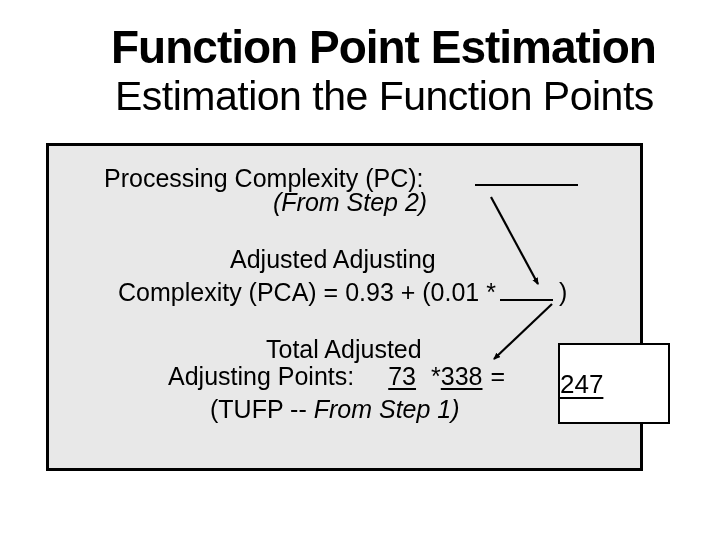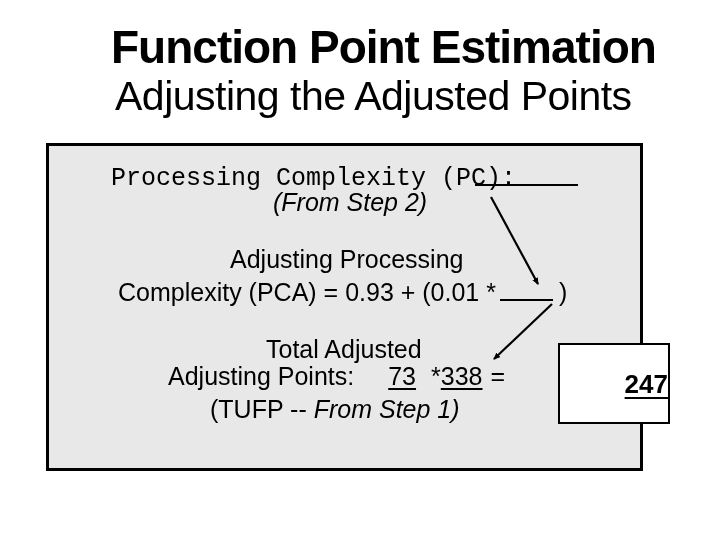--- a/index.html
+++ b/index.html
@@ -27,21 +27,21 @@
   .main-box{
     left:46px;top:143px;
     width:591px;height:322px;
     background:#e8e8e8;
     border:3px solid #000000;
   }
 
   .body-text{font-size:25px;}
   .italic{font-style:italic;}
 
-  .pc-label{left:111px;top:166px;font-family:Liberation Mono, monospace;}
+  .pc-label{left:104px;top:166px;}
   .pc-blank{
     left:475px;top:184px;
     width:103px;height:0;
     border-bottom:2.5px solid #000000;
   }
   .pc-note{left:273px;top:190px;}
 
   .pca-line1{left:230px;top:247px;}
   .pca-line2{left:118px;top:280px;}
   .pca-blank{
@@ -62,51 +62,50 @@
   .g2{margin-left:15px;}
   .g3{}
   .g4{margin-left:8px;}
   .tafp-note{left:210px;top:397px;}
 
   .result-box{
     left:558px;top:343px;
     width:108px;height:77px;
     background:#ffffff;
     border:2.5px solid #000000;
-    display:flex;align-items:center;justify-content:flex-end;
+    display:flex;align-items:center;justify-content:flex-start;
     z-index:5;
-    font-weight:bold;
   }
   .result-value{
     font-size:26px;
     text-decoration:underline;
     text-decoration-thickness:2px;
     text-underline-offset:4px;
   }
 
   .arrow-layer{
     position:absolute;left:0;top:0;
     width:720px;height:540px;
     pointer-events:none;
     z-index:4;
   }
 </style>
 </head>
 <body>
 
 <div class="abs title">Function Point Estimation</div>
-<div class="abs subtitle">Adjusting the Adjusted Points</div>
+<div class="abs subtitle">Estimation the Function Points</div>
 
 <div class="abs main-box"></div>
 
 <div class="abs body-text pc-label">Processing Complexity (PC):</div>
 <div class="abs pc-blank"></div>
 <div class="abs body-text italic pc-note">(From Step 2)</div>
 
-<div class="abs body-text pca-line1">Adjusting Processing</div>
+<div class="abs body-text pca-line1">Adjusted Adjusting</div>
 <div class="abs body-text pca-line2"><span>Complexity (PCA) = 0.93 + (0.01 *</span><span class="pca-blank"></span><span>)</span></div>
 
 <div class="abs body-text tafp-line1">Total Adjusted</div>
 <div class="abs body-text tafp-line2"><span>Adjusting Points:</span><span class="uval g1">73</span><span class="g2">*</span><span class="uval g3">338</span><span class="g4">=</span></div>
 <div class="abs body-text tafp-note"><span>(TUFP -- </span><span class="italic">From Step 1)</span></div>
 
 <svg class="arrow-layer" viewBox="0 0 720 540" xmlns="http://www.w3.org/2000/svg">
   <defs>
     <marker id="ah" markerWidth="8" markerHeight="8" refX="6" refY="3" orient="auto" markerUnits="userSpaceOnUse">
       <path d="M0,0 L7,3 L0,6 Z" fill="#000000"></path>

